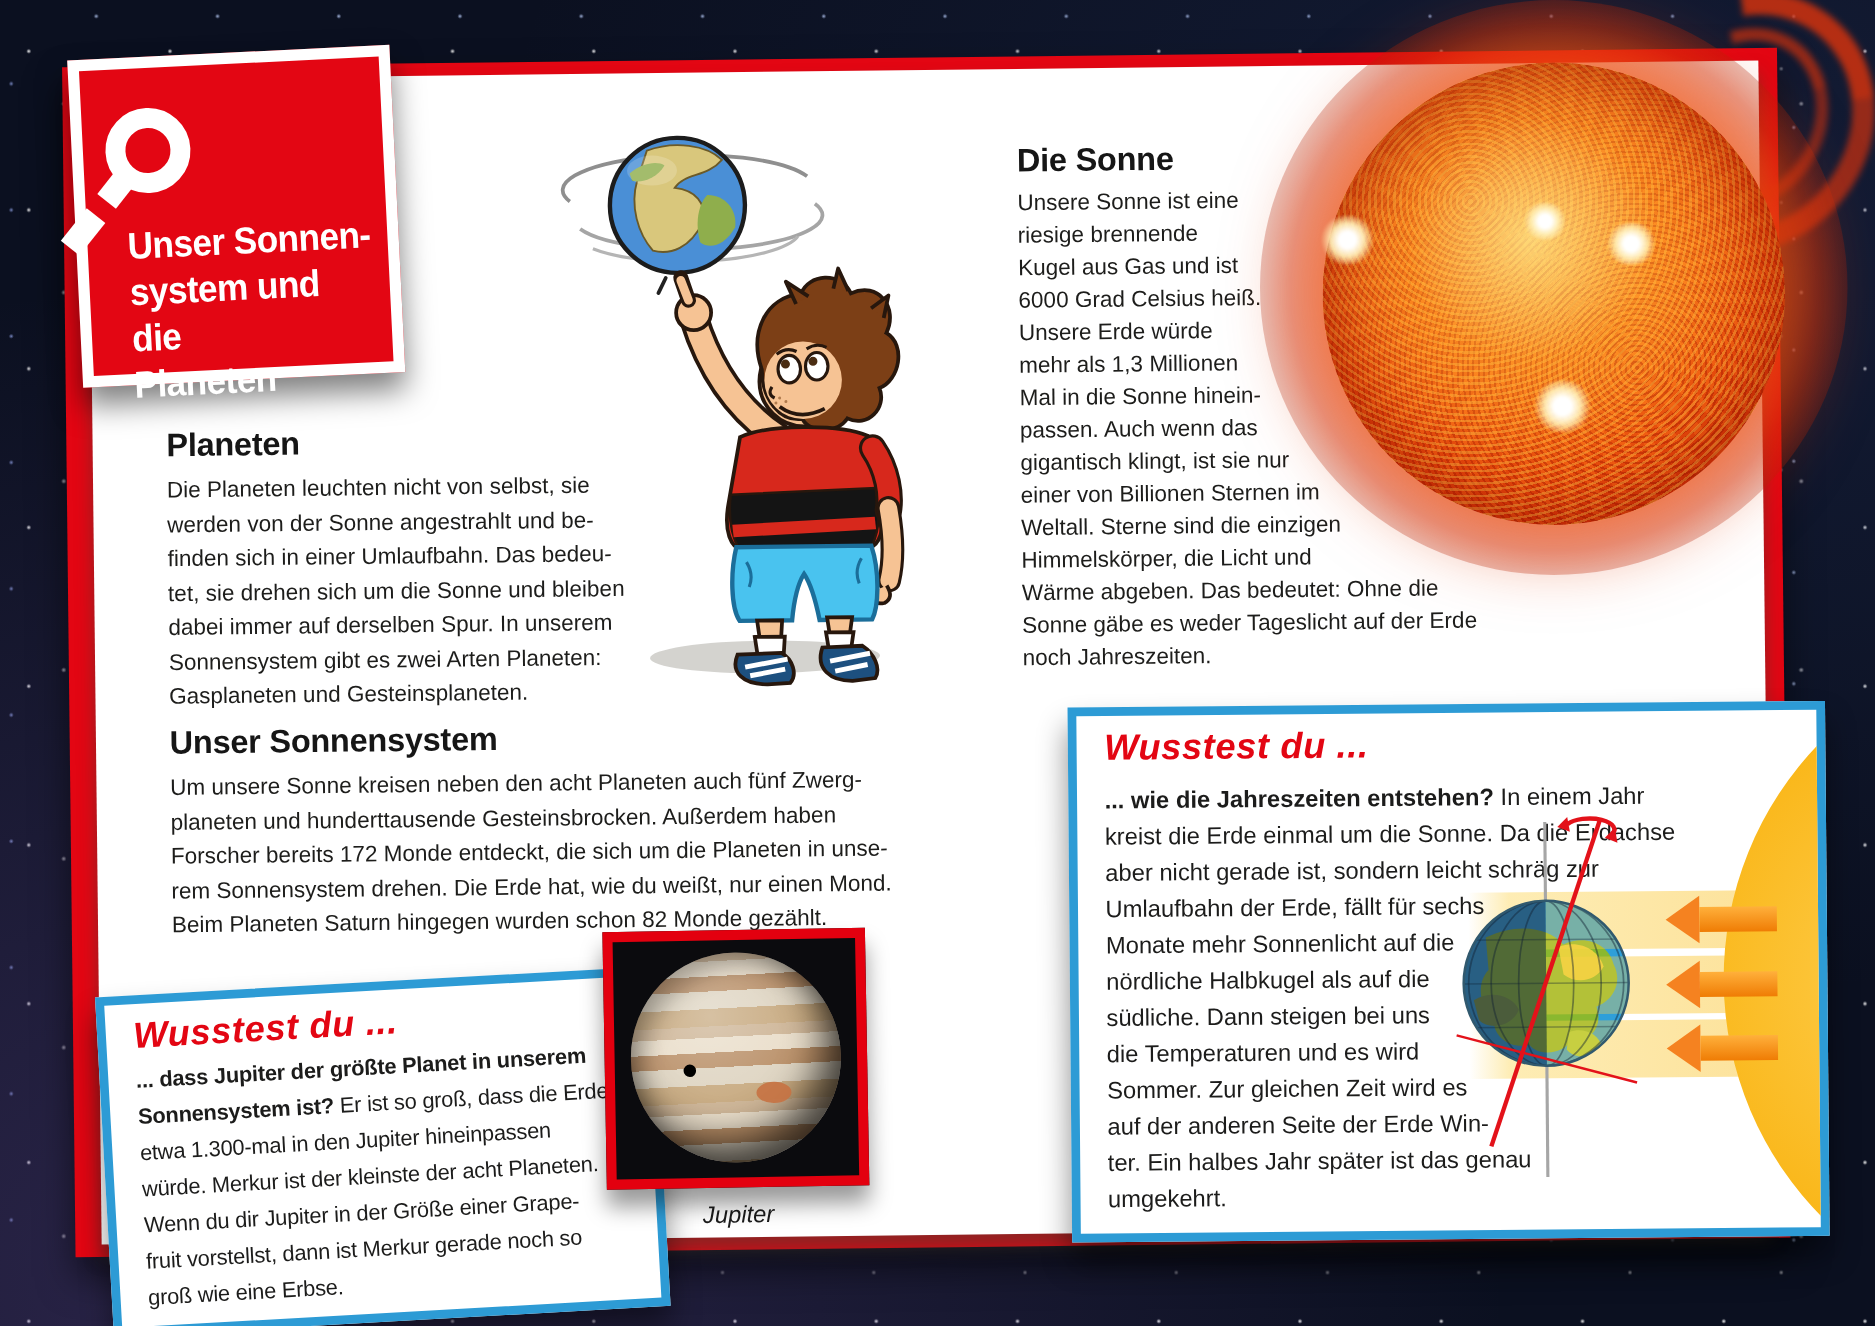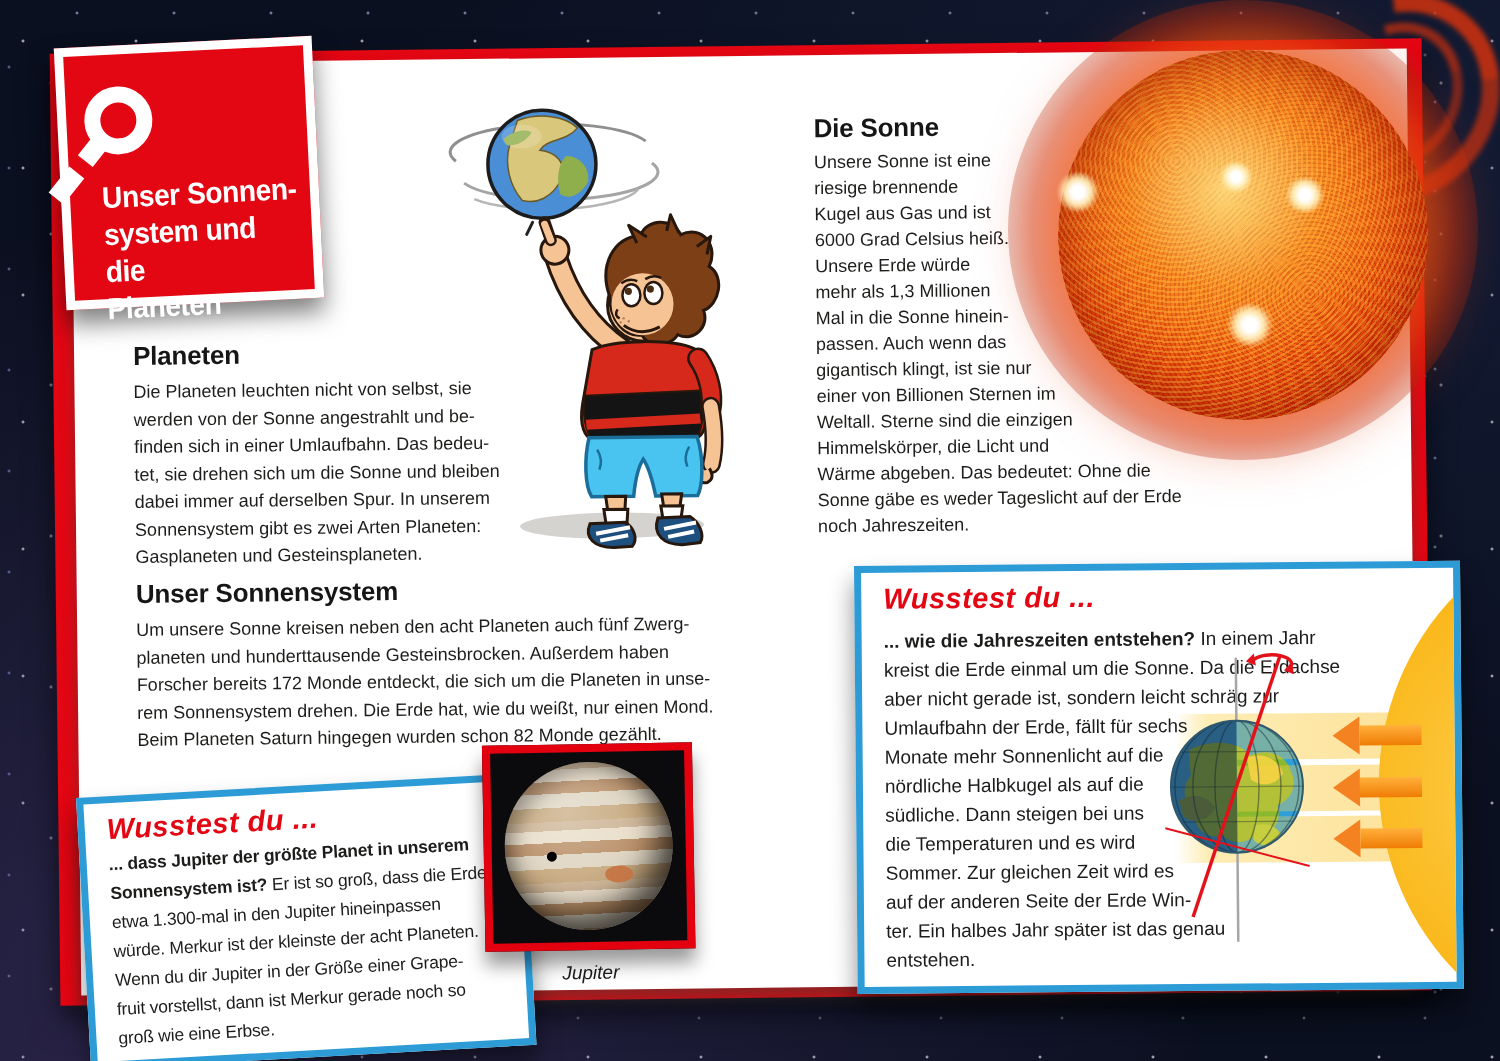--- a/index.html
+++ b/index.html
@@ -297,18 +297,18 @@
           <div class="rl"><span>kreist die Erde einmal um die Sonne. Da die Erdachse</span></div>
           <div class="rl"><span>aber nicht gerade ist, sondern leicht schräg zur</span></div>
           <div class="rl"><span>Umlaufbahn der Erde, fällt für sechs</span></div>
           <div class="rl"><span>Monate mehr Sonnenlicht auf die</span></div>
           <div class="rl"><span>nördliche Halbkugel als auf die</span></div>
           <div class="rl"><span>südliche. Dann steigen bei uns</span></div>
           <div class="rl"><span>die Temperaturen und es wird</span></div>
           <div class="rl"><span>Sommer. Zur gleichen Zeit wird es</span></div>
           <div class="rl"><span>auf der anderen Seite der Erde Win-</span></div>
           <div class="rl"><span>ter. Ein halbes Jahr später ist das genau</span></div>
-          <div class="rl"><span>entstehen.</span></div>
+          <div class="rl"><span>umgekehrt.</span></div>
         </div>
     </div>
   </div>
 
 </div>
 
 </body></html>

